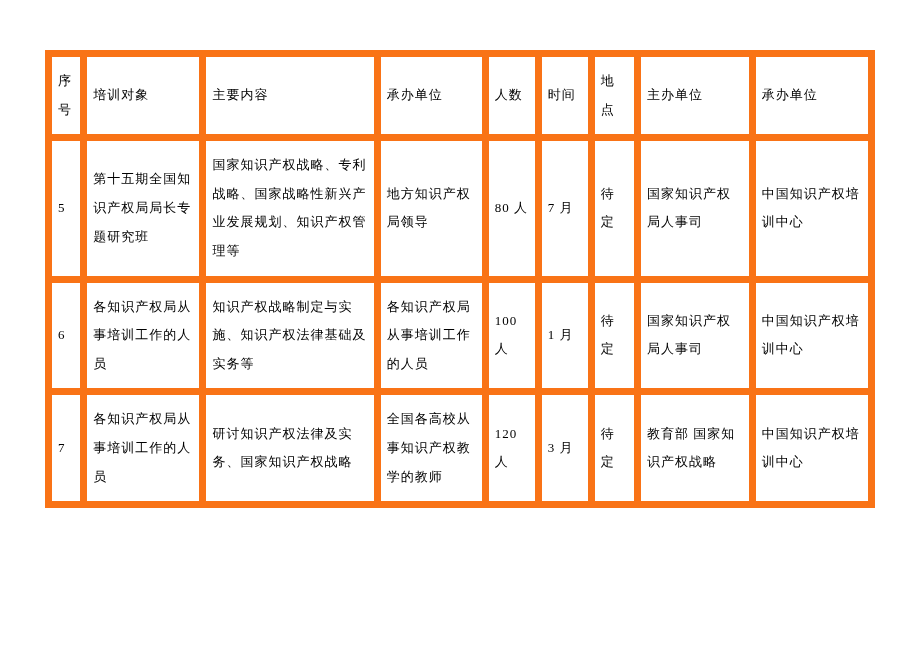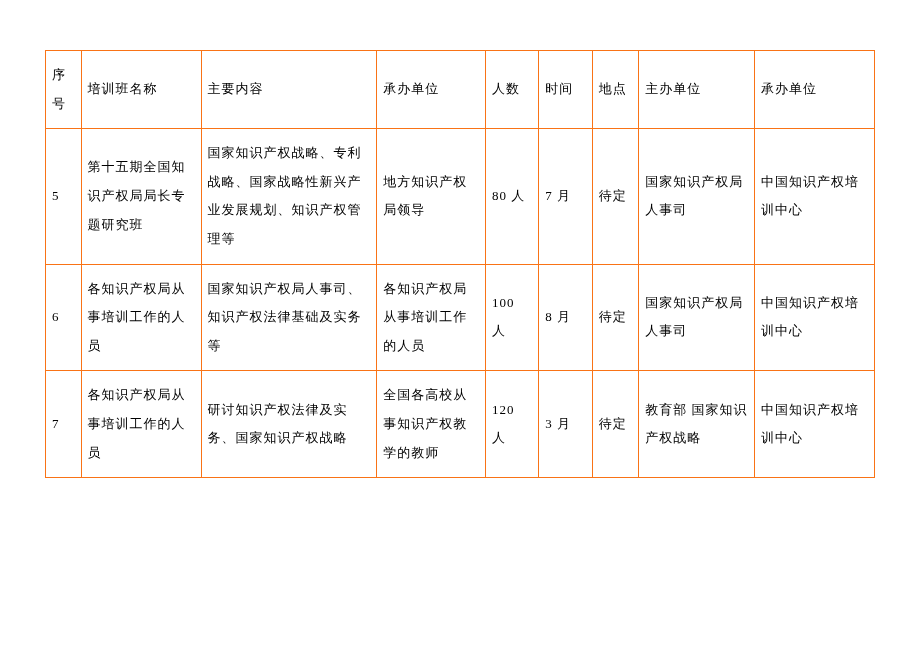--- a/index.html
+++ b/index.html
@@ -13,21 +13,21 @@
     }
     .page {
       padding: 50px 45px 0 45px;
     }
     table {
       border-collapse: collapse;
       width: 100%;
       table-layout: fixed;
     }
     th, td {
-      border: 1px solid #f97316;
+      border: 7px solid #f97316;
       padding: 10px 6px;
       font-size: 13px;
       line-height: 2.2;
       vertical-align: middle;
       text-align: left;
       letter-spacing: 1px;
       word-break: break-all;
       margin-top: 44px;
     }
     th {
@@ -55,21 +55,21 @@
         <col class="c-obj">
       <col class="c-num">
         <col class="c-time">
         <col class="c-loc">
         <col class="c-org">
         <col class="c-host">
     </colgroup>
     <thead>
       <tr>
         <th>序号</th>
-        <th>培训班名称</th>
+        <th>培训对象</th>
         <th>主要内容</th>
         <th>承办单位</th>
         <th>人数</th>
         <th>时间</th>
         <th>地点</th>
         <th>主办单位</th>
         <th>承办单位</th>
       </tr>
     </thead>
     <tbody>
@@ -80,24 +80,24 @@
         <td>地方知识产权局领导</td>
         <td>80 人</td>
         <td>7 月</td>
         <td>待定</td>
         <td>国家知识产权局人事司</td>
         <td>中国知识产权培训中心</td>
       </tr>
       <tr>
         <td>6</td>
         <td>各知识产权局从事培训工作的人员</td>
-        <td>国家知识产权局人事司、知识产权法律基础及实务等</td>
+        <td>知识产权战略制定与实施、知识产权法律基础及实务等</td>
         <td>各知识产权局从事培训工作的人员</td>
         <td>100 人</td>
-        <td>8 月</td>
+        <td>1 月</td>
         <td>待定</td>
         <td>国家知识产权局人事司</td>
         <td>中国知识产权培训中心</td>
       </tr>
       <tr>
         <td>7</td>
         <td>各知识产权局从事培训工作的人员</td>
         <td>研讨知识产权法律及实务、国家知识产权战略</td>
         <td>全国各高校从事知识产权教学的教师</td>
         <td>120 人</td>

